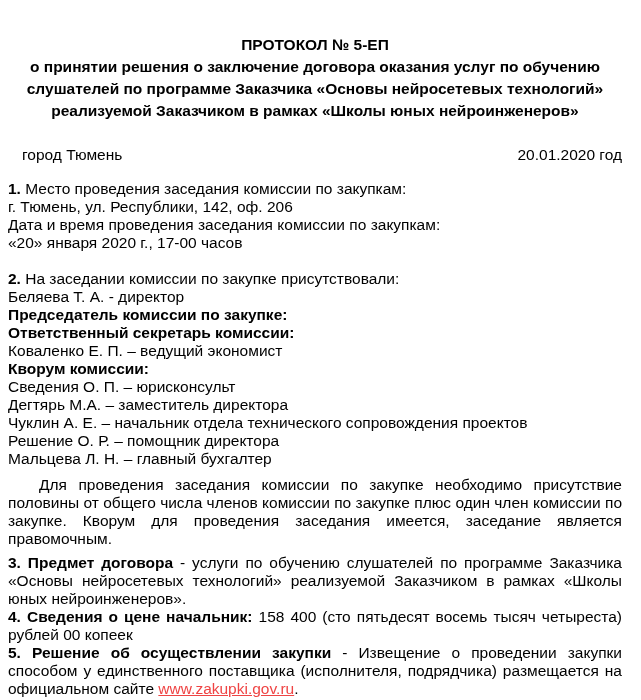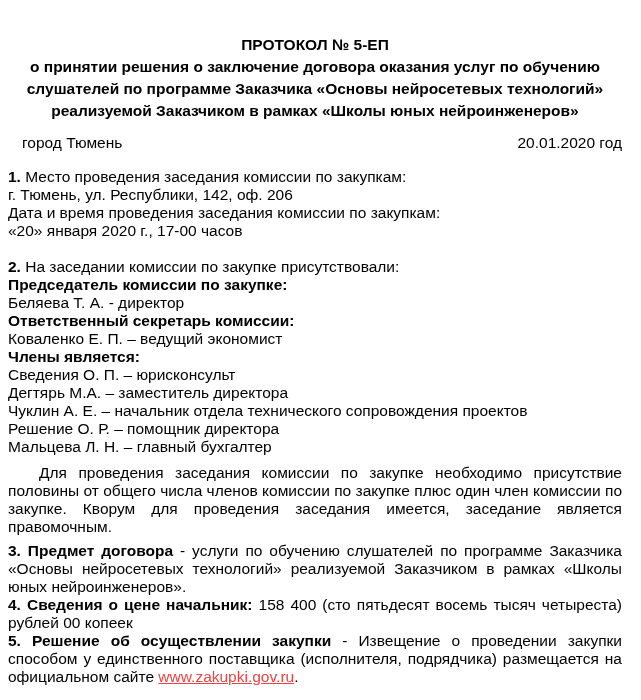--- a/index.html
+++ b/index.html
@@ -17,21 +17,21 @@
     overflow: hidden;
   }
   .title-block {
     text-align: center;
     font-weight: 700;
     line-height: 22px;
   }
   .city-date {
     display: flex;
     justify-content: space-between;
-    margin-top: 12px;
+    margin-top: 24px;
   }
   .city-date .city { margin-left: 14px; }
   .sec1 { margin-top: 16px; }
   .sec2 { margin-top: 18px; }
   .b { font-weight: 700; }
   .just { text-align: justify; }
   .quorum {
     margin-top: 8px;
     text-indent: 31px;
   }
@@ -59,25 +59,25 @@
 
   <div class="sec1">
     <div class="line"><span class="b">1.</span> <span>Место проведения заседания комиссии по закупкам:</span></div>
     <div class="line">г. Тюмень, ул. Республики, 142, оф. 206</div>
     <div class="line">Дата и время проведения заседания комиссии по закупкам:</div>
     <div class="line">«20» января 2020 г., 17-00 часов</div>
   </div>
 
   <div class="sec2">
     <div class="line"><span class="b">2.</span> <span>На заседании комиссии по закупке присутствовали:</span></div>
+    <div class="line">Беляева Т. А. - директор</div>
     <div class="line b">Председатель комиссии по закупке:</div>
-    <div class="line">Беляева Т. А. - директор</div>
     <div class="line b">Ответственный секретарь комиссии:</div>
     <div class="line">Коваленко Е. П. – ведущий экономист</div>
-    <div class="line b">Члены является:</div>
+    <div class="line b">Кворум комиссии:</div>
     <div class="line">Сведения О. П. – юрисконсульт</div>
     <div class="line">Дегтярь М.А. – заместитель директора</div>
     <div class="line">Чуклин А. Е. – начальник отдела технического сопровождения проектов</div>
     <div class="line">Решение О. Р. – помощник директора</div>
     <div class="line">Мальцева Л. Н. – главный бухгалтер</div>
   </div>
 
   <div class="quorum just">Для проведения заседания комиссии по закупке необходимо присутствие половины от общего числа членов комиссии по закупке плюс один член комиссии по закупке. Кворум для проведения заседания имеется, заседание является правомочным.</div>
 
   <div class="sec345">

